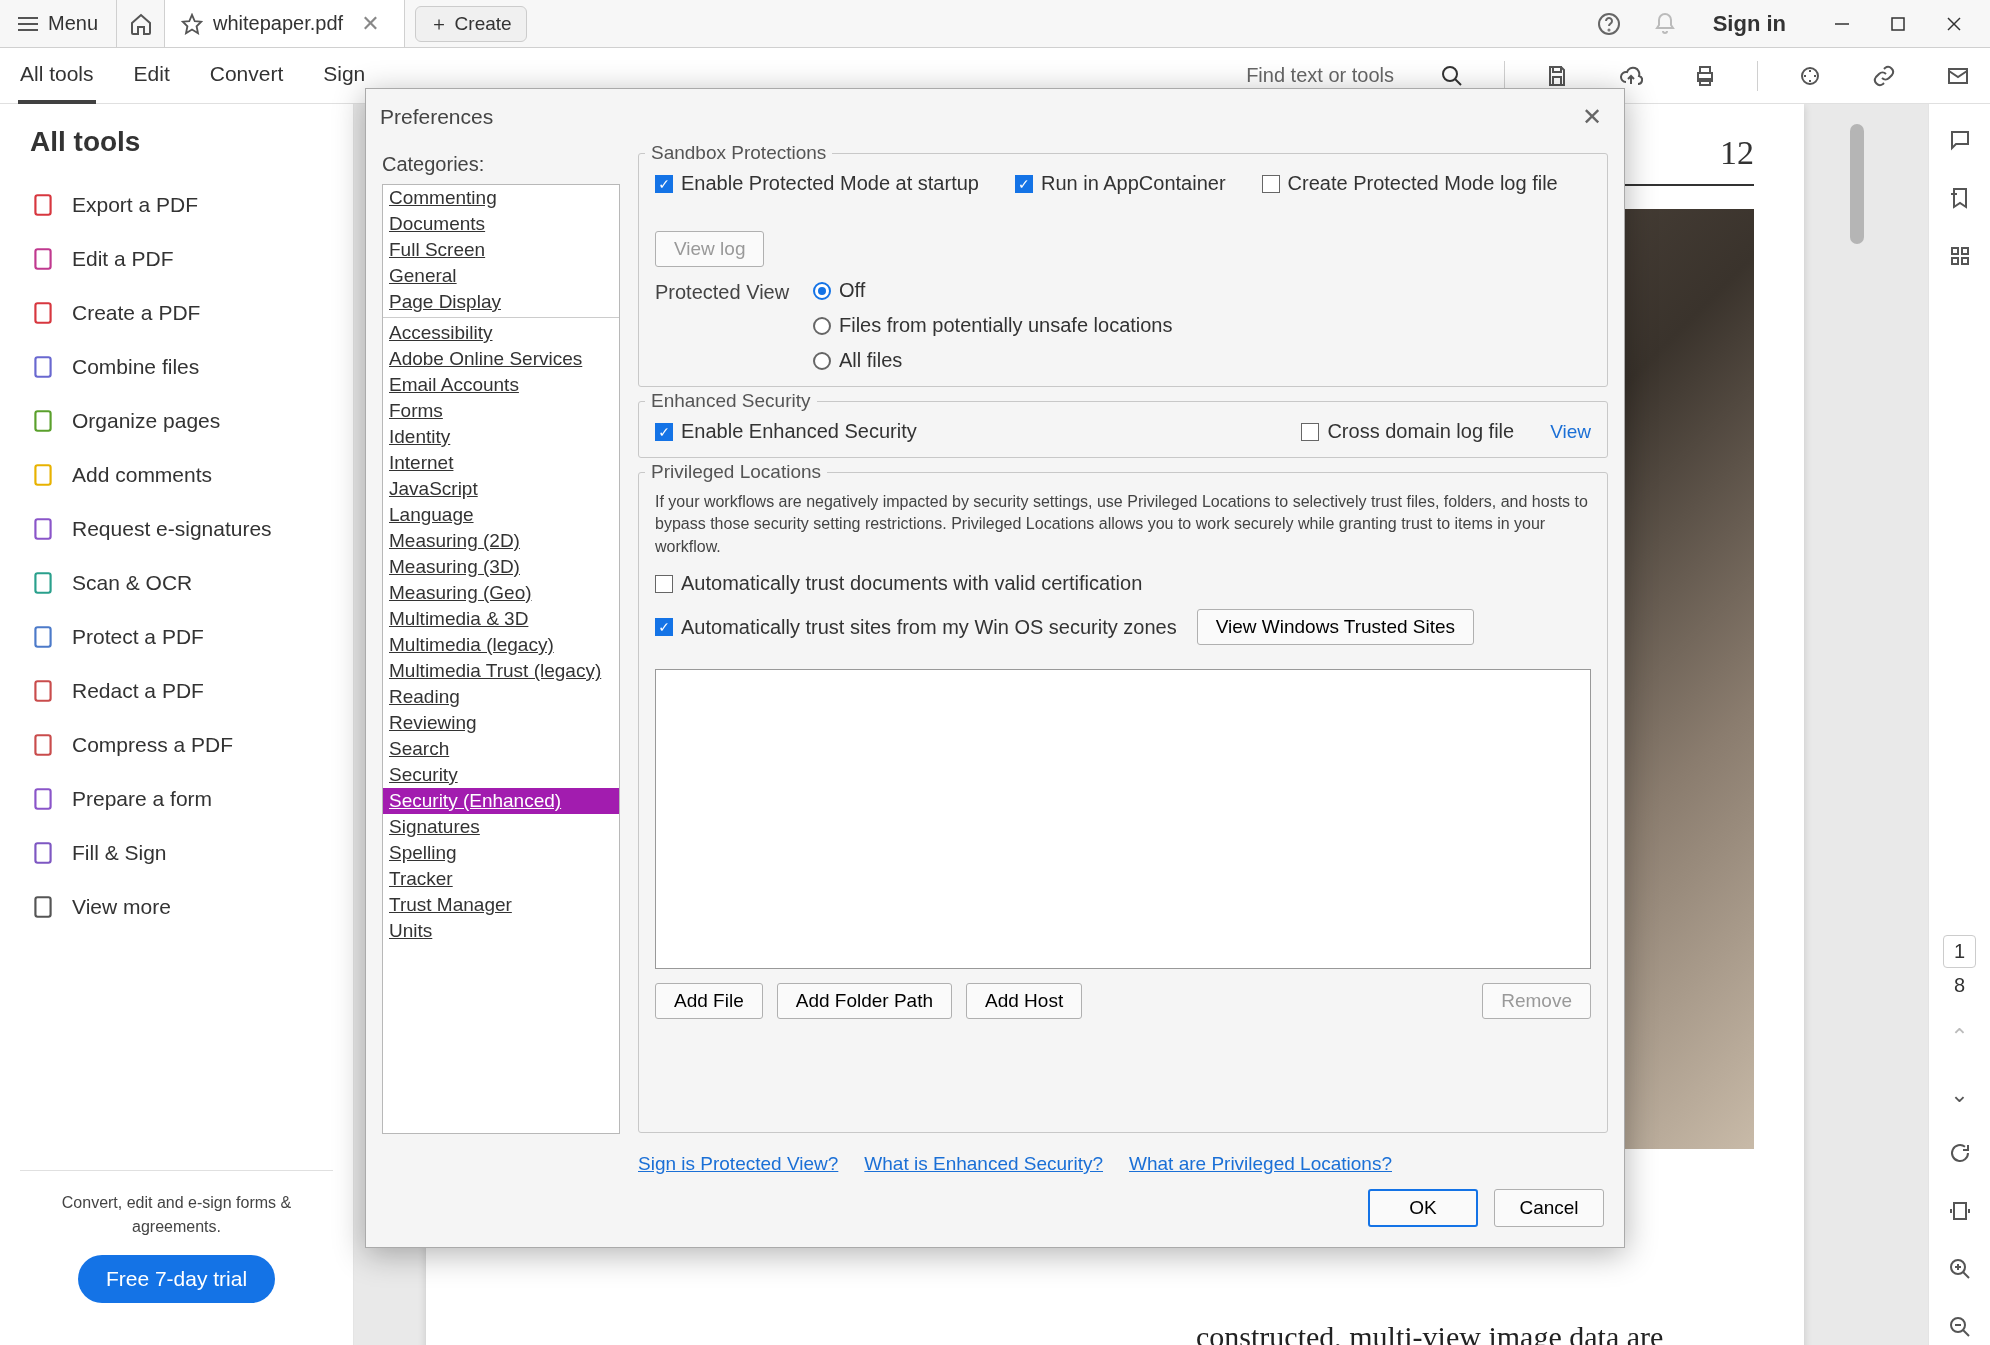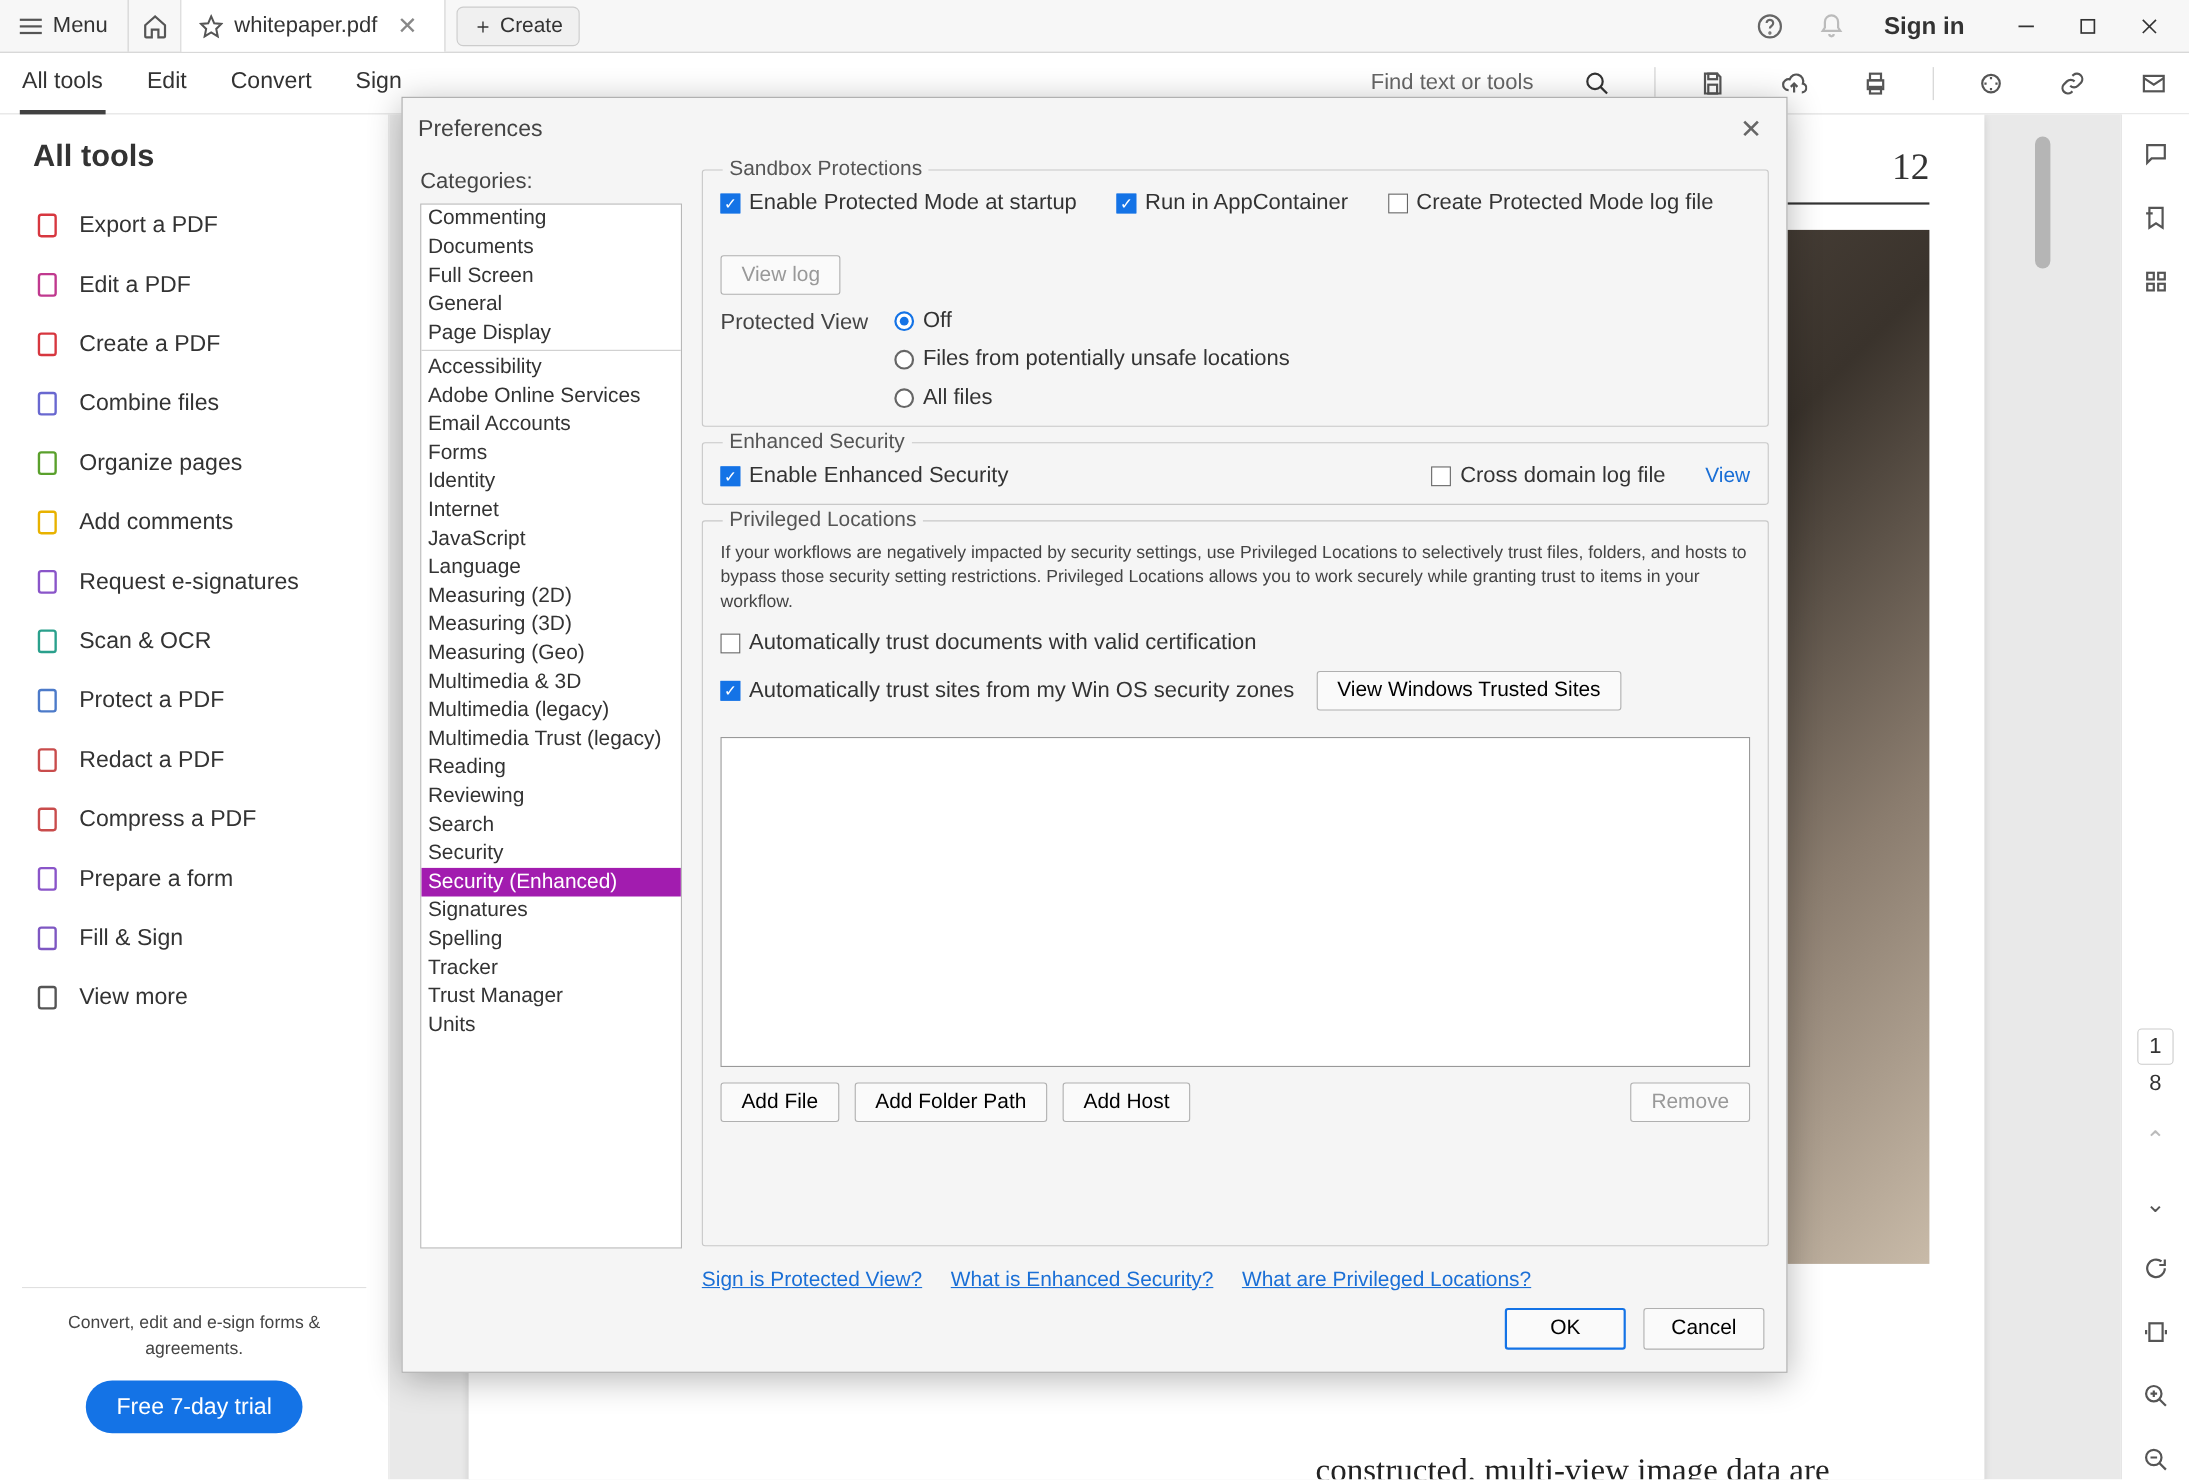--- a/index.html
+++ b/index.html
@@ -62,27 +62,27 @@
 
 .modal-overlay { position: absolute; left: 0; top: 88px; width: 100%; height: 1260px; pointer-events: none; }
 .modal { position: absolute; left: 365px; top: 0; width: 1260px; height: 1160px; background: #f5f5f5; border: 1px solid #aaa; box-shadow: 0 6px 30px rgba(0,0,0,.3); pointer-events: auto; display: flex; flex-direction: column; }
 .modal-title-bar { display: flex; align-items: center; padding: 10px 14px; font-size: 21px; color: #444; }
 .modal-title-bar .spacer { flex: 1; }
 .modal-close { cursor: pointer; font-size: 24px; color: #666; padding: 4px 8px; }
 .modal-body { flex: 1; display: flex; padding: 8px 16px 0 16px; gap: 18px; overflow: hidden; }
 .cat-col { width: 238px; }
 .cat-label { font-size: 20px; color: #444; margin-bottom: 8px; }
 .cat-list { border: 1px solid #b8b8b8; background: #fff; height: 950px; overflow: auto; font-size: 19px; }
-.cat-item { padding: 2px 6px; cursor: pointer; white-space: nowrap; }
+.cat-item { padding: 2px 6px; cursor: pointer; white-space: nowrap; text-decoration: underline; }
 .cat-item.selected { background: #a21caf; color: #fff; }
 .cat-divider { border-top: 1px solid #ccc; margin: 2px 0; }
 
 .settings-col { flex: 1; display: flex; flex-direction: column; }
 .fieldset { border: 1px solid #c8c8c8; border-radius: 3px; padding: 18px 16px 14px 16px; margin-bottom: 14px; position: relative; background: #f5f5f5; }
-.fieldset-legend { position: absolute; top: -12px; left: 18px; background: #f5f5f5; padding: 0 6px; font-size: 19px; color: #555; }
+.fieldset-legend { position: absolute; top: -12px; left: 6px; background: #f5f5f5; padding: 0 6px; font-size: 19px; color: #555; }
 .row { display: flex; align-items: center; gap: 36px; margin-bottom: 12px; flex-wrap: wrap; }
 .cb-label, .rb-label { display: flex; align-items: center; gap: 8px; font-size: 20px; cursor: pointer; }
 .cb { width: 18px; height: 18px; border: 1px solid #666; background: #fff; display: inline-flex; align-items: center; justify-content: center; }
 .cb.checked { background: #1473e6; border-color: #1473e6; }
 .cb.checked::after { content: "✓"; color: #fff; font-size: 14px; }
 .rb { width: 18px; height: 18px; border: 2px solid #666; border-radius: 50%; background: #fff; display: inline-flex; align-items: center; justify-content: center; }
 .rb.checked { border-color: #1473e6; }
 .rb.checked::after { content: ""; width: 8px; height: 8px; background: #1473e6; border-radius: 50%; }
 .btn { border: 1px solid #b0b0b0; background: #fafafa; padding: 6px 18px; font-size: 19px; cursor: pointer; border-radius: 3px; }
 .btn.disabled { color: #999; }

